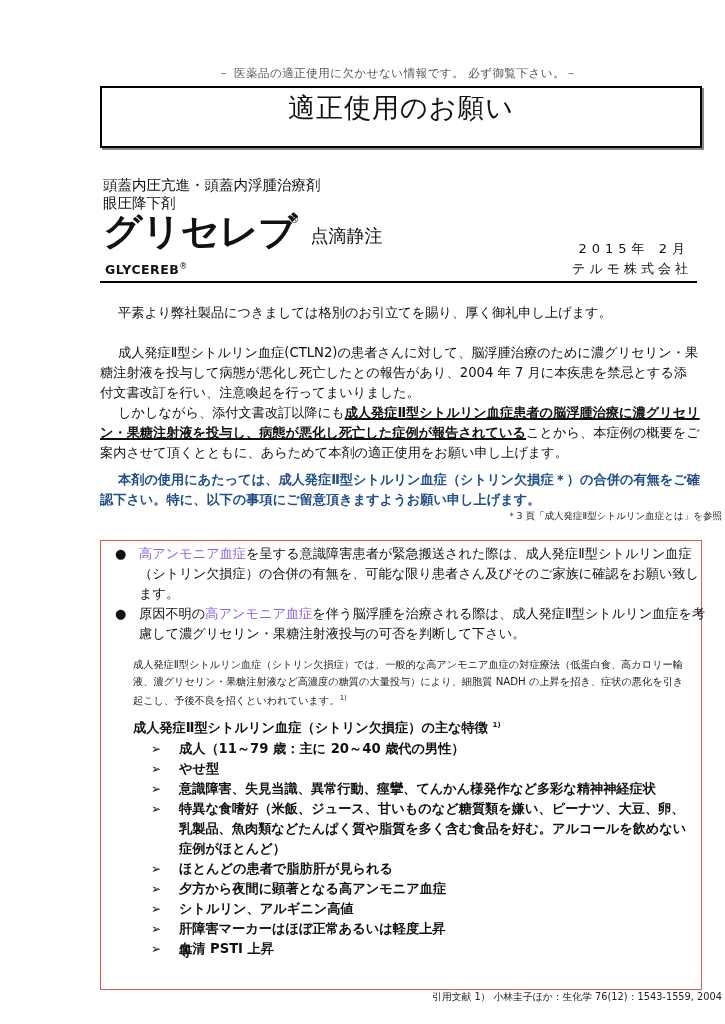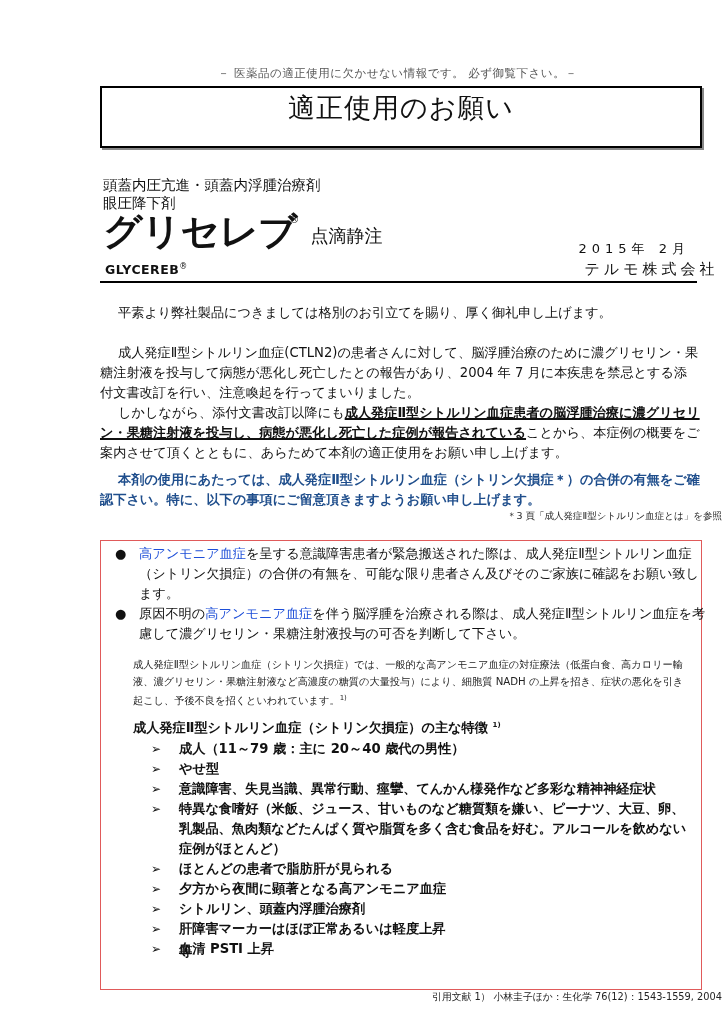--- a/index.html
+++ b/index.html
@@ -13,36 +13,36 @@
   .title-main { position:absolute; top:2px; left:0; width:100%; text-align:center; font-size:27px; letter-spacing:1px; }
   .title-sub { position:absolute; top:37px; left:0; width:100%; text-align:center; font-size:13px; }
   .indication { left:68px; top:176px; font-size:14.5px; line-height:18px; }
   .brand-row { left:68px; top:212px; }
   .brand-name { font-size:37px; font-weight:900; letter-spacing:-1px; line-height:40px; display:inline-block; transform:scaleX(1.05); transform-origin:left; }
   .brand-reg { font-size:10px; vertical-align:top; position:relative; top:2px; margin-left:2px; }
   .brand-route { font-size:18px; margin-left:6px; position:relative; top:-2px; }
   .brand-en { left:70px; top:262px; font-size:12.5px; font-weight:bold; letter-spacing:0.5px; }
   .brand-en sup { font-size:8px; font-weight:normal; }
   .date { left:520px; top:240px; width:135px; text-align:right; font-size:13px; letter-spacing:5px; }
-  .company { left:548px; top:260px; width:137px; text-align:center; font-size:15px; letter-spacing:4px; }
+  .company { left:520px; top:260px; width:137px; text-align:right; font-size:13px; letter-spacing:4px; }
   .hr { left:65px; top:281px; width:597px; height:2px; background:#000; }
   .para { left:65px; width:600px; font-size:13.2px; line-height:20px; }
   .p1 { top:303px; text-indent:18px; }
   .p2 { top:343px; text-indent:18px; }
   .p3 { top:403px; text-indent:18px; }
   .u-bold { font-weight:bold; text-decoration:underline; text-decoration-thickness:1.5px; }
   .notice { left:65px; top:470px; width:600px; font-size:13.2px; line-height:20px; color:#1f4e8c; font-weight:bold;
             text-indent:18px; }
   .notice-ref { left:300px; top:510px; width:387px; text-align:right; font-size:9.5px; color:#222; }
   .red-box { left:65px; top:540px; width:600px; height:448px; border:1px solid #e05a5a; }
   .bullet { position:absolute; left:10px; width:572px; font-size:13.2px; line-height:20px; padding-left:28px; }
   .bullet .dot { position:absolute; left:4px; top:0; font-size:13px; }
   .b1 { top:3px; }
   .b2 { top:63px; }
-  .red { color:#1d4ed8; }
+  .red { color:#8b5cf6; }
   .explain { position:absolute; left:32px; top:115px; width:560px; font-size:10.2px; line-height:17px; color:#222; }
   .explain sup, .feat-title sup { font-size:7px; }
   .feat-title { position:absolute; left:32px; top:178px; font-size:13.2px; font-weight:bold; }
   .feat-list { position:absolute; left:48px; top:198px; width:540px; margin:0; padding:0; list-style:none; }
   .feat-list li { position:relative; padding-left:30px; font-size:13.2px; line-height:20px; font-weight:bold; }
   .feat-list li .arrow { position:absolute; left:2px; top:0; font-weight:normal; font-size:12px; }
   .feat-etc { position:absolute; left:78px; top:402px; font-size:13.2px; font-weight:bold; }
   .citation { left:380px; top:991px; width:307px; text-align:right; font-size:9.8px; color:#222; }
 </style>
 </head>
@@ -91,20 +91,20 @@
 
   <div class="feat-title"><span>成人発症Ⅱ型シトルリン血症（シトリン欠損症）の主な特徴</span> <sup>1)</sup></div>
 
   <ul class="feat-list">
     <li><span class="arrow">➢</span><span>成人（11～79 歳：主に 20～40 歳代の男性）</span></li>
     <li><span class="arrow">➢</span><span>やせ型</span></li>
     <li><span class="arrow">➢</span><span>意識障害、失見当識、異常行動、痙攣、てんかん様発作など多彩な精神神経症状</span></li>
     <li><span class="arrow">➢</span><span>特異な食嗜好（米飯、ジュース、甘いものなど糖質類を嫌い、ピーナツ、大豆、卵、乳製品、魚肉類などたんぱく質や脂質を多く含む食品を好む。アルコールを飲めない症例がほとんど）</span></li>
     <li><span class="arrow">➢</span><span>ほとんどの患者で脂肪肝が見られる</span></li>
     <li><span class="arrow">➢</span><span>夕方から夜間に顕著となる高アンモニア血症</span></li>
-    <li><span class="arrow">➢</span><span>シトルリン、頭蓋内浮腫治療剤</span></li>
+    <li><span class="arrow">➢</span><span>シトルリン、アルギニン高値</span></li>
     <li><span class="arrow">➢</span><span>肝障害マーカーはほぼ正常あるいは軽度上昇</span></li>
     <li><span class="arrow">➢</span><span>血清 PSTI 上昇</span></li>
   </ul>
   <div class="feat-etc">等</div>
 </div>
 
 <div class="abs citation">引用文献 1） 小林圭子ほか：生化学 76(12)：1543-1559, 2004</div>
 
 </body></html>

